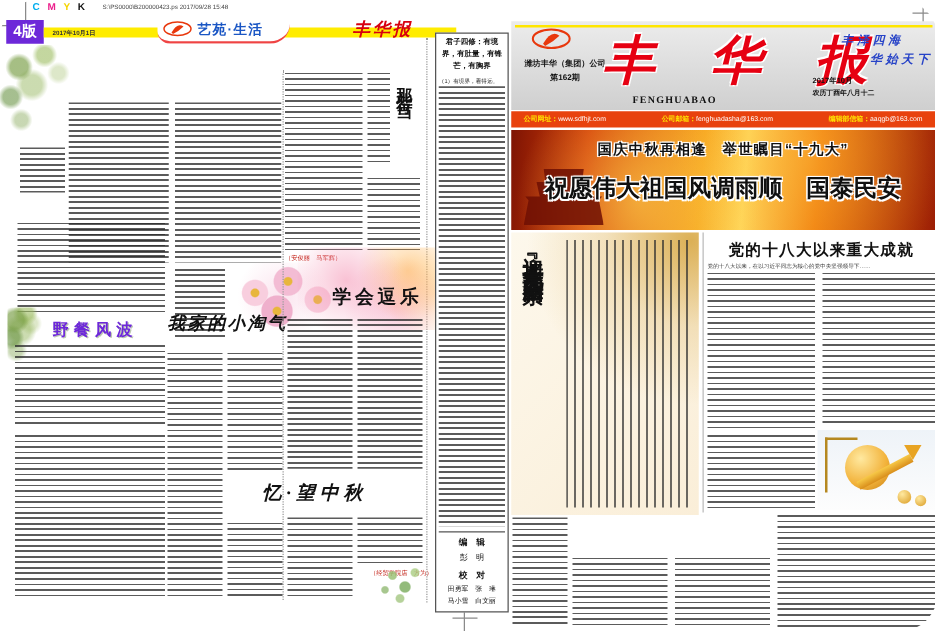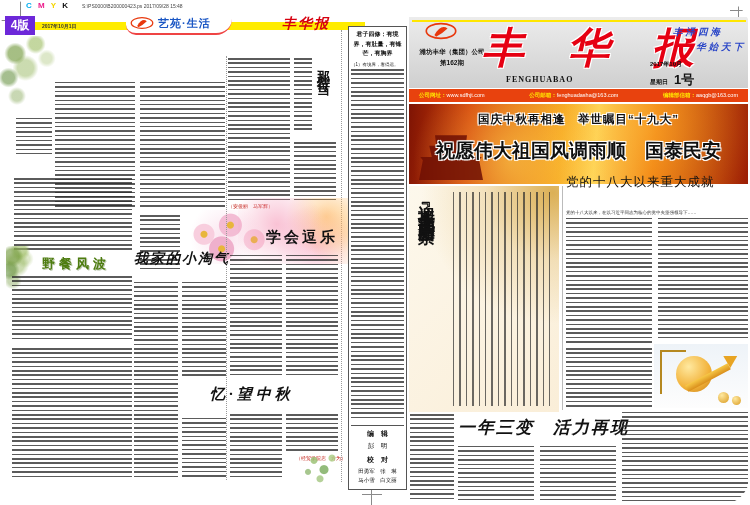--- a/index.html
+++ b/index.html
@@ -79,21 +79,21 @@
   <div class="abs serifb" style="left:282px;top:15px;font-size:14px;font-style:italic;color:#d7000f;letter-spacing:2px;">丰华报</div>
 
   <div class="abs decor-green" style="left:0;top:36px;width:85px;height:80px;"></div>
   <div class="abs gk" style="left:55px;top:82px;width:80px;height:128px;"></div>
   <div class="abs gk" style="left:140px;top:82px;width:85px;height:128px;"></div>
   <div class="abs gk" style="left:16px;top:118px;width:36px;height:36px;"></div>
 
   <div class="abs gk" style="left:14px;top:178px;width:118px;height:74px;"></div>
 
   <div class="abs decor-green" style="left:6px;top:246px;width:34px;height:46px;"></div>
-  <div class="abs serifb" style="left:42px;top:255px;font-size:13px;color:#4d7c0f;letter-spacing:4px;text-shadow:1px 1px 0 rgba(90,120,60,.4);text-align:center;">野餐风波</div>
+  <div class="abs serifb" style="left:42px;top:255px;font-size:13px;color:#6d28d9;letter-spacing:4px;text-shadow:1px 1px 0 rgba(90,120,60,.4);text-align:center;">野餐风波</div>
   <div class="abs gk" style="left:12px;top:276px;width:120px;height:66px;"></div>
   <div class="abs gk" style="left:12px;top:348px;width:120px;height:132px;"></div>
 
   <div class="abs decor-daisy" style="left:182px;top:210px;width:88px;height:54px;"></div>
   <div class="abs gk" style="left:140px;top:215px;width:40px;height:56px;"></div>
   <div class="abs serifb" style="left:134px;top:250px;font-size:14px;font-style:italic;letter-spacing:2px;">我家的小淘气</div>
   <div class="abs gk" style="left:134px;top:282px;width:44px;height:196px;"></div>
   <div class="abs gk" style="left:182px;top:282px;width:44px;height:96px;"></div>
 
   <div class="abs dotted-v" style="left:226px;top:56px;height:424px;"></div>
@@ -146,24 +146,20 @@
   </div>
   <div class="abs serifb" style="left:482px;top:75px;width:212px;display:flex;font-size:8px;letter-spacing:1px;color:#111;margin-left:24px;">
     <span>FENG</span>
     <span>HUA</span>
     <span>BAO</span>
   </div>
   <div class="abs" style="left:650px;top:26px;width:96px;">
     <div class="serifb" style="font-style:italic;color:#2743c7;font-size:9.5px;letter-spacing:3px;text-align:center;">丰泽四海</div>
     <div class="serifb" style="font-style:italic;color:#2743c7;font-size:9.5px;letter-spacing:3px;text-align:right;margin-top:2px;">华始天下</div>
     <div style="font-size:6px;font-weight:bold;margin-top:6px;">2017年10月</div>
-    <div style="margin-top:2px;display:flex;align-items:baseline;gap:6px;">
-      <span style="font-size:6px;font-weight:bold;">星期日</span>
-      <span style="font-size:13px;font-weight:bold;">1号</span>
-    </div>
     <div style="font-size:5.5px;font-weight:bold;margin-top:2px;">农历丁酉年八月十二</div>
   </div>
 
   <div class="abs" style="left:409px;top:88px;width:339px;height:15px;background:#e8420e;box-shadow:inset 0 2px 0 -1px #fff, inset 0 -2px 0 -1px #fff;display:flex;align-items:center;justify-content:space-between;padding:0 10px;box-sizing:border-box;font-size:5.5px;">
     <span>
       <span class="redbar-label">公司网址：</span><span class="redbar-val">www.sdfhjt.com</span>
     </span>
     <span>
       <span class="redbar-label">公司邮箱：</span><span class="redbar-val">fenghuadasha@163.com</span>
     </span>
@@ -185,35 +181,34 @@
       radial-gradient(circle at 96% 3%, rgba(214,164,60,.85), rgba(214,164,60,.25) 26%, transparent 50%),
       linear-gradient(135deg,#fdf8ec,#faeed8);">
     <div class="vtext serifb" style="position:absolute;left:6px;top:6px;height:214px;font-size:17px;letter-spacing:2px;">
       <span>迎接</span><span>『十九大』</span><span style="font-size:6px;font-weight:normal;letter-spacing:0;">（评论员文章）</span><span>展望新图景</span>
     </div>
     <div class="gkv" style="position:absolute;left:44px;top:6px;width:100px;height:214px;"></div>
   </div>
 
   <div class="abs" style="left:562px;top:186px;width:1px;height:224px;background:#bbb;"></div>
 
-  <div class="abs" style="left:566px;top:174px;width:182px;text-align:left;font-size:12.5px;font-weight:normal;letter-spacing:1px;">党的十八大以来重大成就</div>
+  <div class="abs" style="left:566px;top:192px;width:182px;text-align:center;font-size:12.5px;font-weight:bold;letter-spacing:1px;">党的十八大以来重大成就</div>
   <div class="abs" style="left:566px;top:210px;width:182px;font-size:4.5px;color:#333;white-space:nowrap;overflow:hidden;">党的十八大以来，在以习近平同志为核心的党中央坚强领导下……</div>
   <div class="abs gk" style="left:566px;top:218px;width:86px;height:126px;"></div>
   <div class="abs gk" style="left:658px;top:218px;width:90px;height:122px;"></div>
   <div class="abs gk" style="left:566px;top:348px;width:86px;height:60px;"></div>
 
   <div class="abs" style="left:654px;top:344px;width:94px;height:64px;background:linear-gradient(180deg,#eef3f8,#fdfdfd);overflow:hidden;">
     <div style="position:absolute;left:6px;top:6px;width:2px;height:44px;background:#b58820;"></div>
     <div style="position:absolute;left:6px;top:6px;width:26px;height:2px;background:#b58820;"></div>
     <div style="position:absolute;left:22px;top:12px;width:36px;height:36px;border-radius:50%;background:radial-gradient(circle at 35% 30%, #ffe9a0, #f2b23a 60%, #c77f16);"></div>
     <div style="position:absolute;left:30px;top:30px;width:48px;height:7px;background:linear-gradient(#f7c948,#d98e1b);transform:rotate(-28deg);"></div>
     <div style="position:absolute;left:72px;top:8px;width:0;height:0;border-left:12px solid #e8a423;border-top:7px solid transparent;border-bottom:7px solid transparent;transform:rotate(-30deg);"></div>
     <div style="position:absolute;left:64px;top:48px;width:11px;height:11px;border-radius:50%;background:radial-gradient(circle at 35% 30%, #ffe9a0, #d99a20);"></div>
     <div style="position:absolute;left:78px;top:52px;width:9px;height:9px;border-radius:50%;background:radial-gradient(circle at 35% 30%, #ffe9a0, #d99a20);"></div>
   </div>
 
   <div class="abs gk" style="left:410px;top:414px;width:44px;height:88px;"></div>
-  <div class="abs serifb" style="left:458px;top:416px;width:164px;font-size:17px;font-style:italic;letter-spacing:2px;white-space:nowrap;">一年三变　活力再现</div>
   <div class="abs gk" style="left:458px;top:446px;width:76px;height:56px;"></div>
   <div class="abs gk" style="left:540px;top:446px;width:76px;height:56px;"></div>
   <div class="abs gk" style="left:622px;top:412px;width:126px;height:90px;"></div>
 
 </div>
 
 </body></html>

